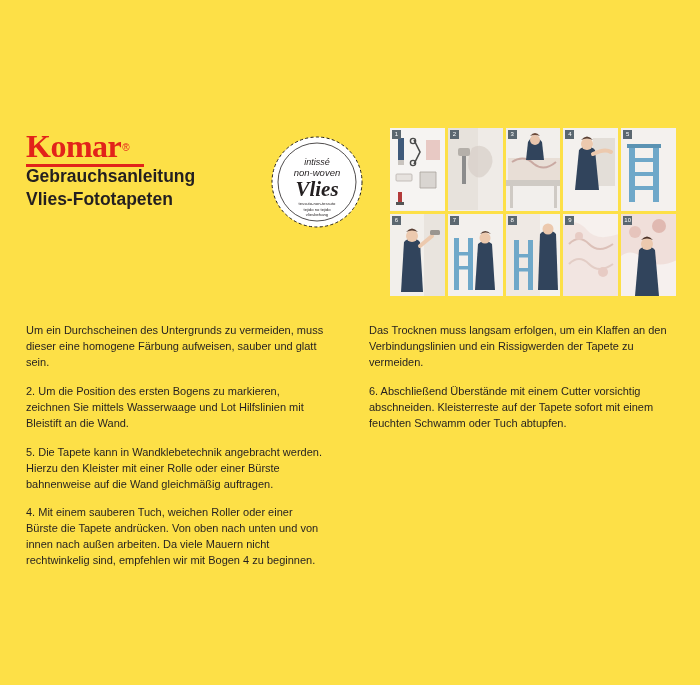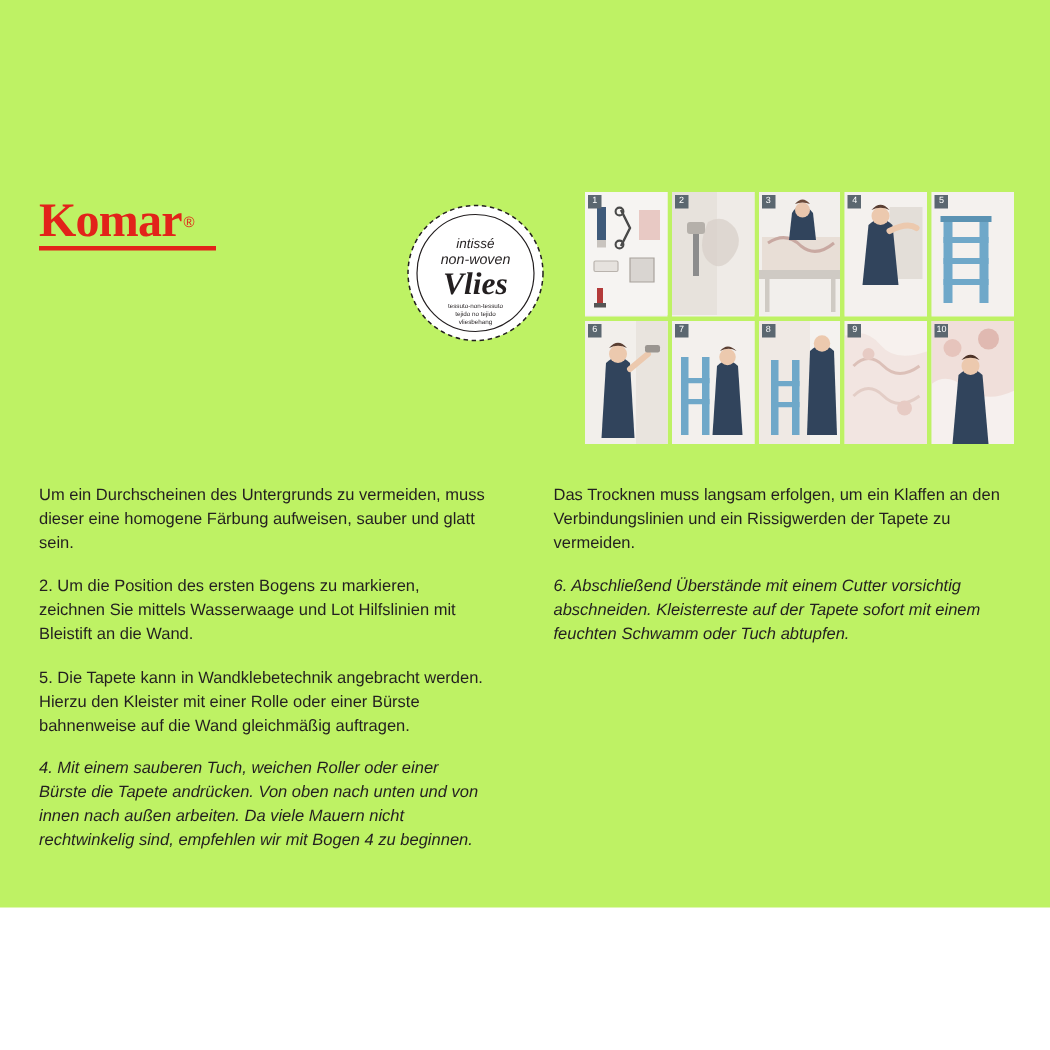--- a/index.html
+++ b/index.html
@@ -12,22 +12,22 @@
     height: 700px;
     font-family: "Liberation Sans", sans-serif;
     color: #231f20;
     position: relative;
     overflow: hidden;
   }
   .page {
     position: absolute;
     left: 0; top: 0;
     width: 700px;
-    height: 605px;
-    background: #bef264;
+    height: 685px;
+    background: #fde047;
   }
 
   
   .top {
     position: absolute;
     left: 26px;
     top: 120px;
     width: 650px;
     height: 190px;
   }
@@ -127,36 +127,40 @@
     width: 300px;
     font-size: 11px;
     line-height: 1.45;
     color: #231f20;
   }
   .col.left { left: 0; }
   .col.right { left: 343px; width: 307px; }
   .col p {
     margin: 0 0 13px 0;
   }
-  .col p:last-child { margin-bottom: 0; font-style: italic; }
+  .col p:last-child { margin-bottom: 0; }
 </style>
 </head>
 <body>
 
 <div class="page">
 
   <div class="top">
 
     <div class="brand">
       <div>
         <span class="brand-word">Komar</span><span class="brand-reg">®</span>
       </div>
       <div class="brand-rule"></div>
     </div>
 
+    <div class="doc-title">
+      <div>Gebrauchsanleitung</div>
+      <div>Vlies-Fototapeten</div>
+    </div>
 
     <div class="seal">
       <svg width="96" height="96" viewBox="0 0 96 96" xmlns="http://www.w3.org/2000/svg">
         <g>
           <circle cx="48" cy="48" r="45" fill="#ffffff" stroke="#231f20" stroke-width="1" stroke-dasharray="3 2.4"></circle>
           <circle cx="48" cy="48" r="39" fill="none" stroke="#231f20" stroke-width="0.8"></circle>
           <text x="48" y="31" font-family="Liberation Sans, sans-serif" font-size="9" font-style="italic" text-anchor="middle" fill="#231f20">intissé</text>
           <text x="48" y="42" font-family="Liberation Sans, sans-serif" font-size="9.5" font-style="italic" text-anchor="middle" fill="#231f20">non-woven</text>
           <text x="48" y="62" font-family="Liberation Serif, serif" font-size="21" font-weight="bold" font-style="italic" text-anchor="middle" fill="#231f20">Vlies</text>
           <text x="48" y="71" font-family="Liberation Sans, sans-serif" font-size="4.2" text-anchor="middle" fill="#231f20">tessuto-non-tessuto</text>

